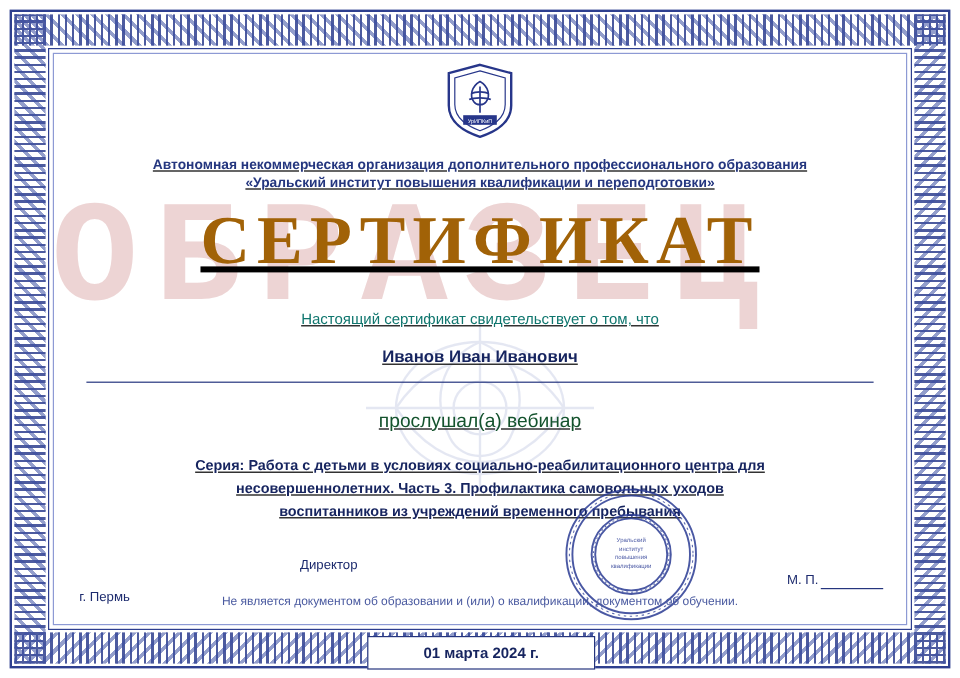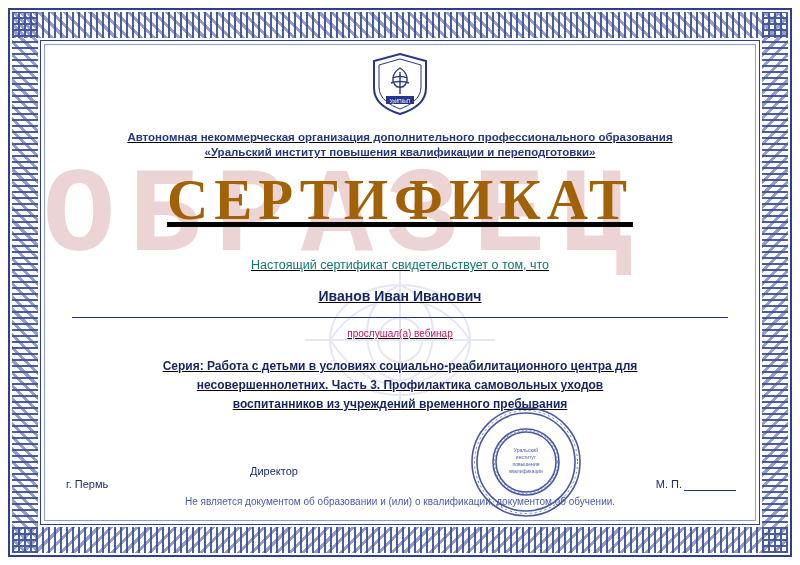--- a/index.html
+++ b/index.html
@@ -145,23 +145,23 @@
     position: relative;
     z-index: 2;
   }
   .recipient-line {
     position: absolute;
     left: 12px; right: 12px;
     bottom: 4px;
     border-bottom: 1px solid #25357e;
   }
   .action {
-    margin-top: 6px;
-    font-size: 10px;
-    color: #be185d;
+    margin-top: 20px;
+    font-size: 16px;
+    color: #14532d;
   }
   .course {
     margin: 18px auto 0 auto;
     width: 500px;
     font-size: 12px;
     font-weight: bold;
     color: #16245f;
     line-height: 19px;
   }
 
@@ -169,21 +169,21 @@
   .sign-row {
     position: absolute;
     left: 60px; top: 462px;
     width: 680px;
     height: 34px;
     font-size: 11px;
     color: #1d2b6e;
   }
   .city {
     position: absolute;
-    left: 6px; top: 16px;
+    left: 6px; top: 30px;
   }
   .director {
     position: absolute;
     left: 190px; top: 2px;
     width: 230px;
     text-align: left;
     line-height: 14px;
   }
   .stamp-label {
     position: absolute;
@@ -304,14 +304,17 @@
     <div class="city">г. Пермь</div>
     <div class="director">
       <div>Директор</div>
     </div>
     <div class="stamp-label">М. П.</div>
     <div class="stamp-line"></div>
   </div>
 
   <div class="disclaimer">Не является документом об образовании и (или) о квалификации, документом об обучении.</div>
 
+  <div class="date-box">
+    <span>01 марта 2024 г.</span>
+  </div>
 
 </div>
 
 </body></html>

